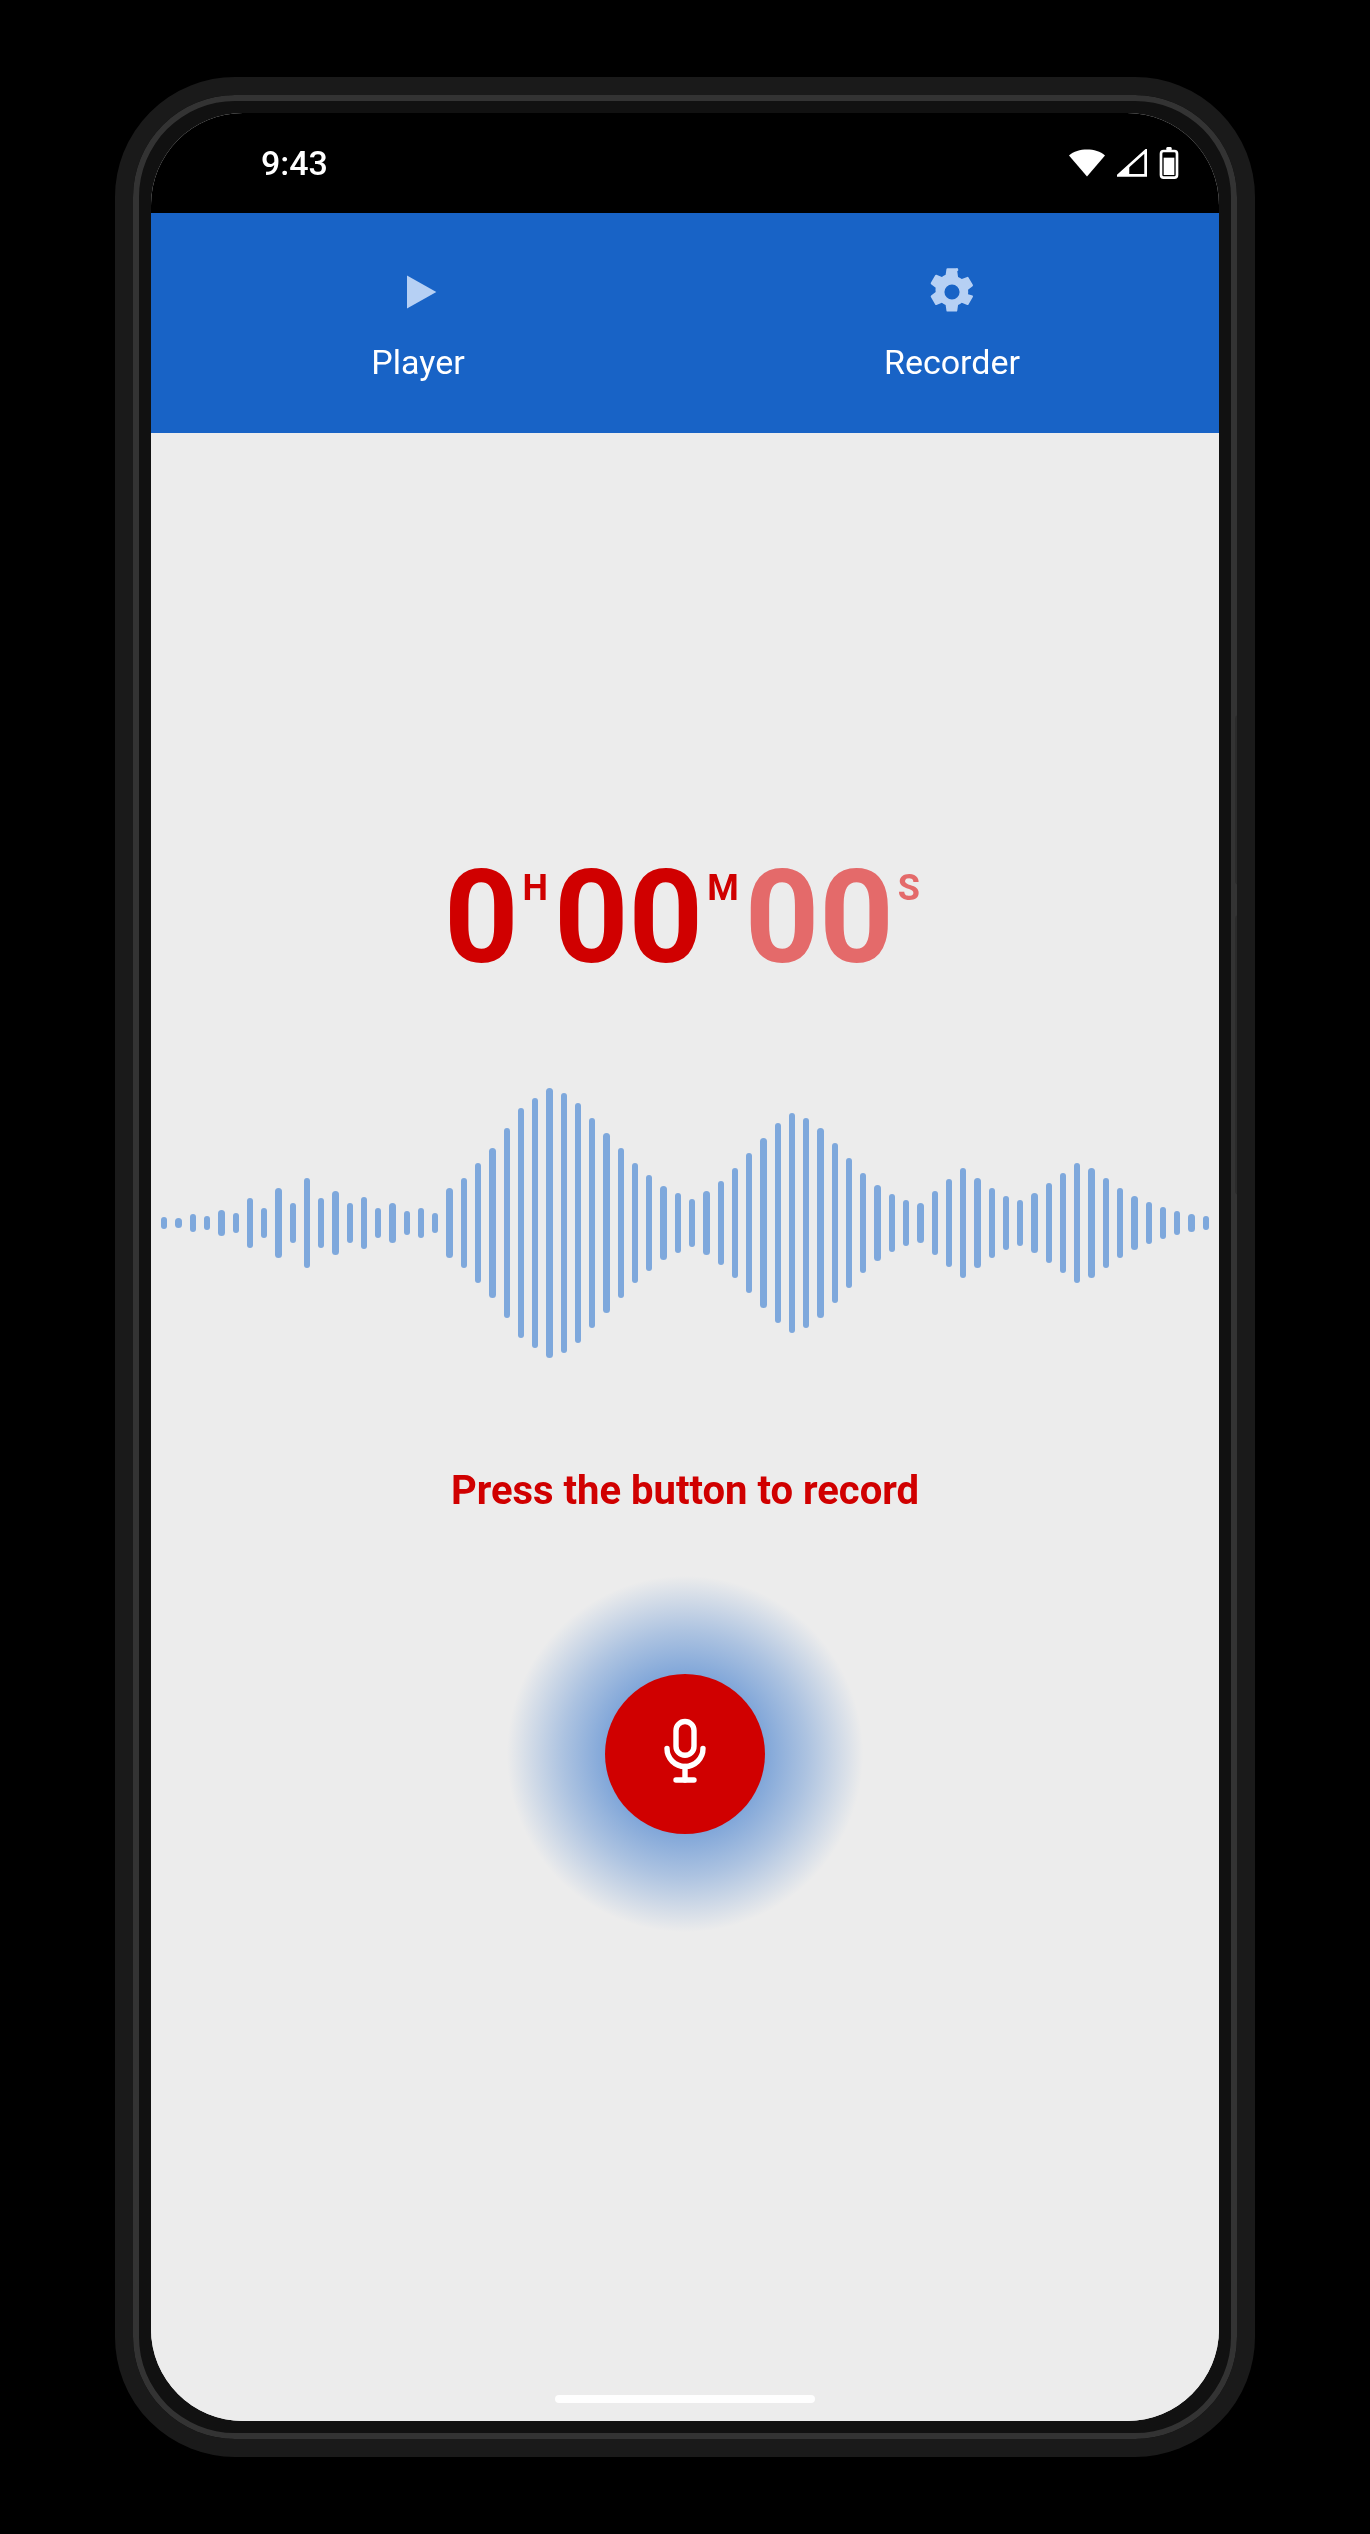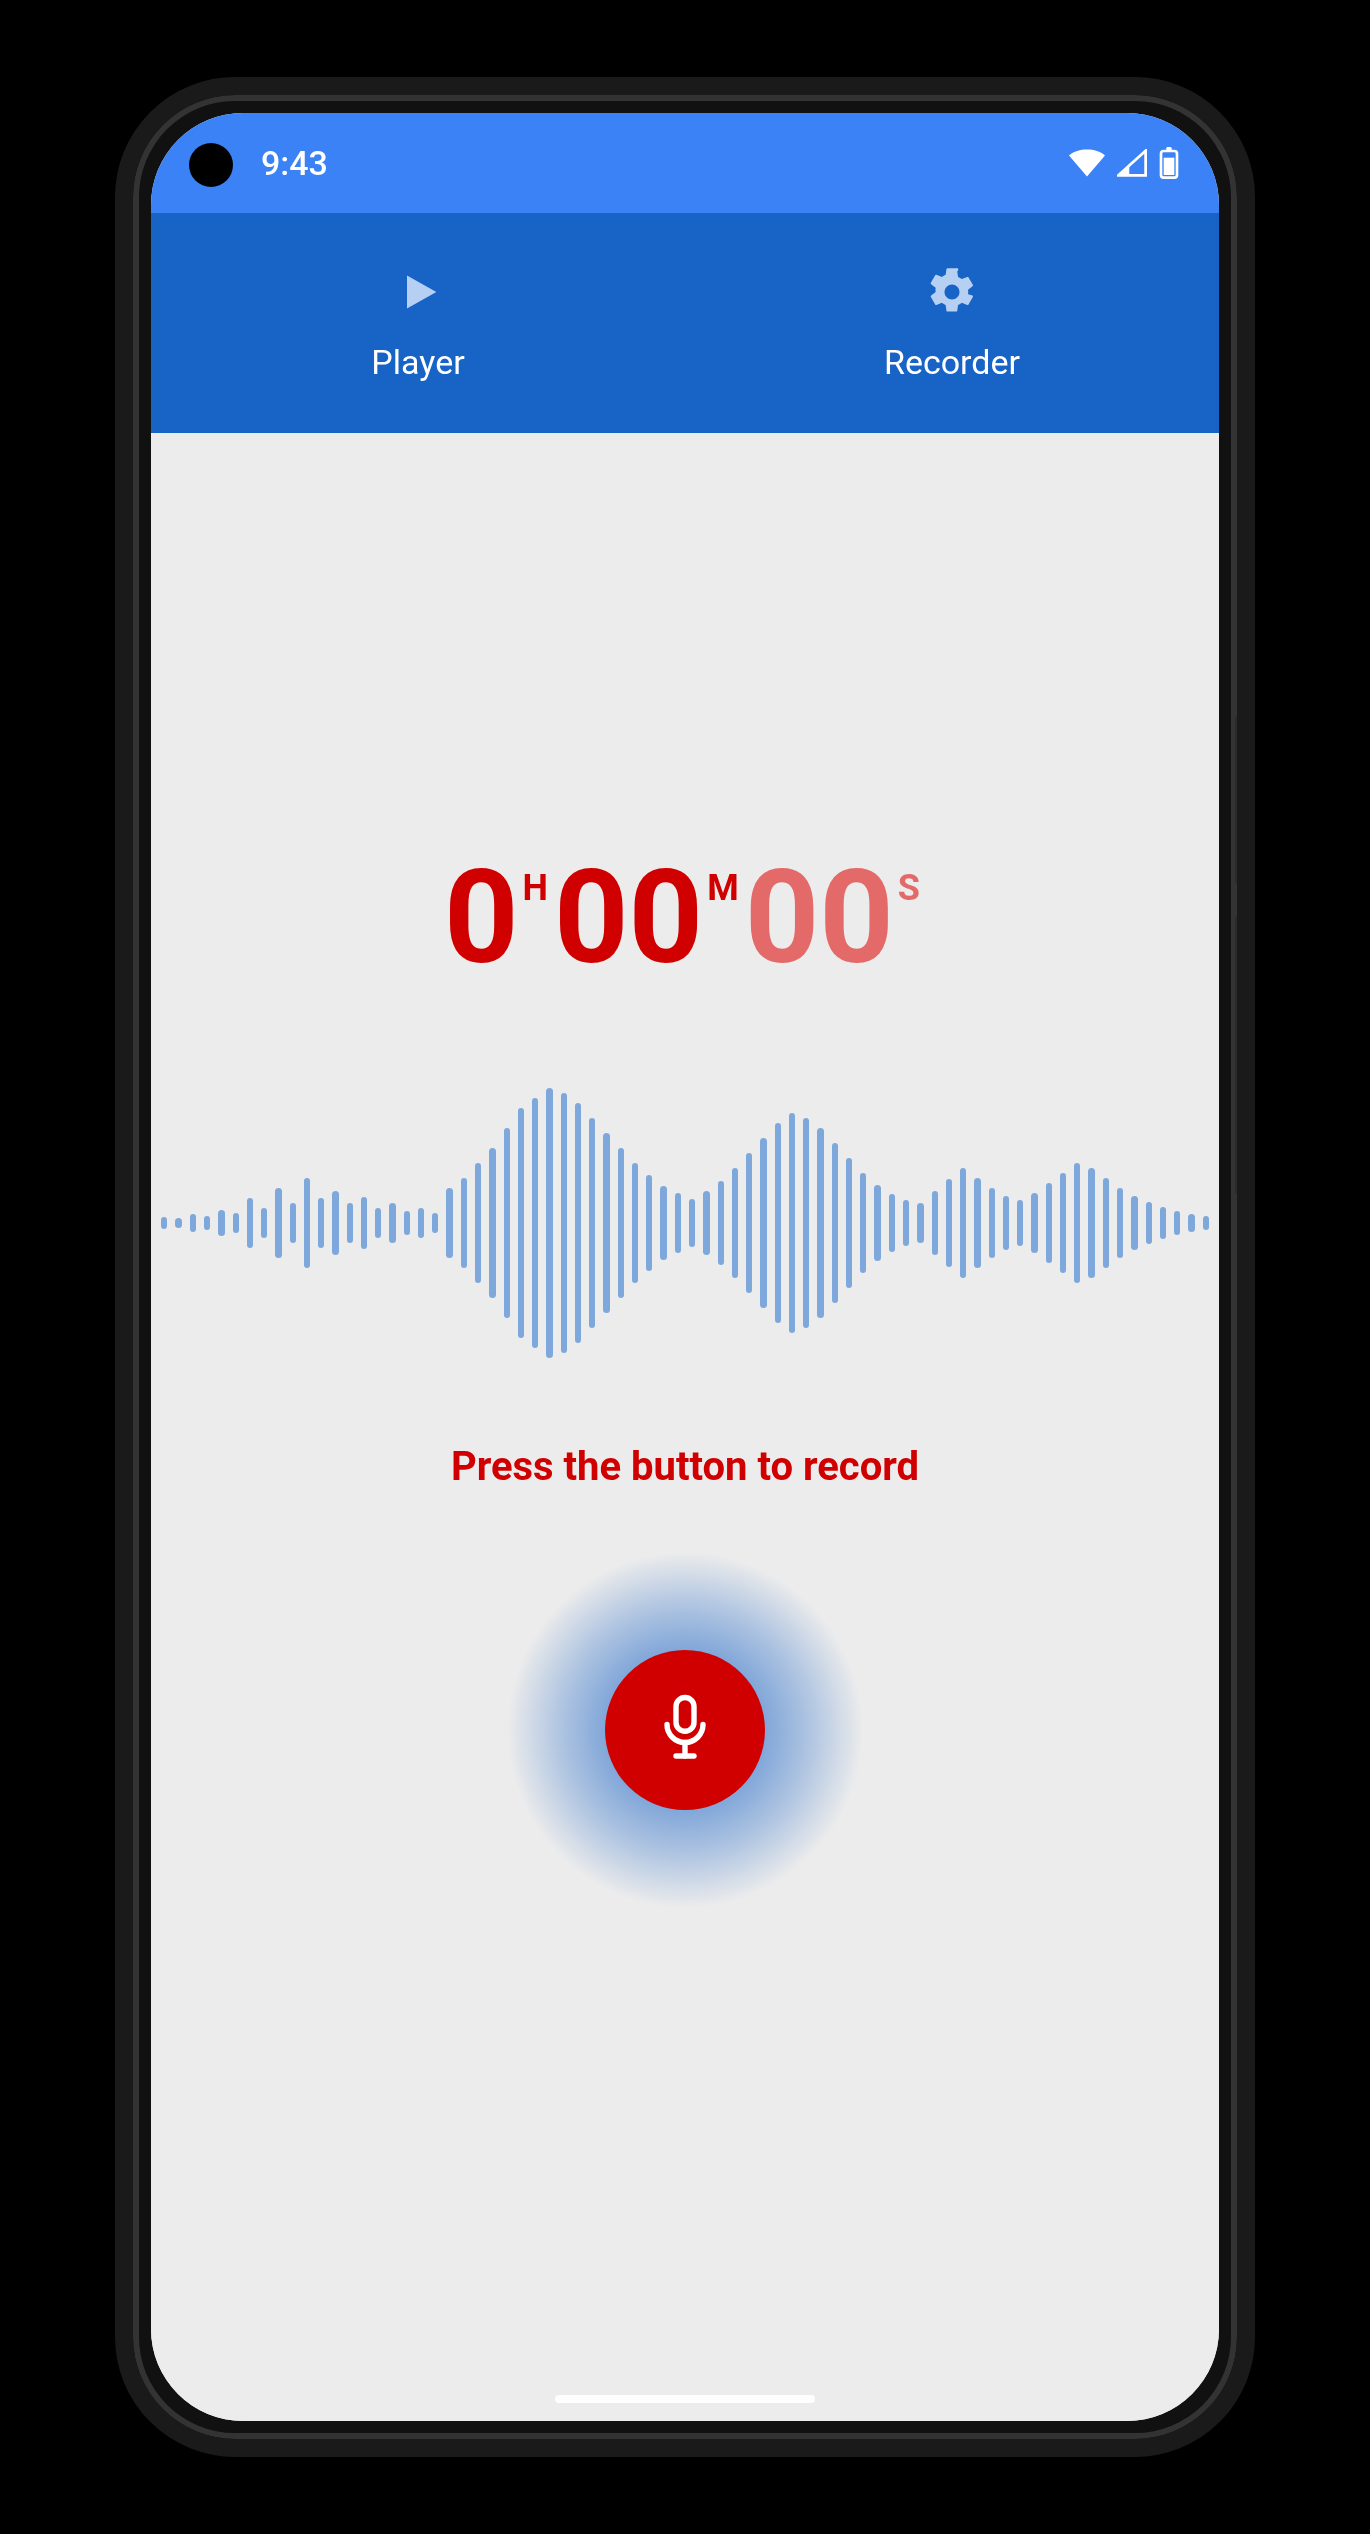--- a/index.html
+++ b/index.html
@@ -51,21 +51,21 @@
     width: 10px;
     background: #2b2b2b;
     border-radius: 4px;
   }
   .side-btn.a { top: 620px; height: 170px; }
   .side-btn.b { top: 820px; height: 280px; }
 
   
   .statusbar {
     height: 100px;
-    background: #3b82f6;
+    background: #000000;
     display: flex;
     align-items: center;
     padding: 0 40px 0 110px;
     color: #fff;
     font-size: 34px;
     font-weight: 500;
     position: relative;
   }
   .camera {
     position: absolute;
@@ -157,21 +157,21 @@
   }
   .wave span {
     display: block;
     width: 8px;
     background: #7ea8dc;
     border-radius: 4px;
   }
 
   
   .hint {
-    margin-top: 70px;
+    margin-top: 94px;
     color: #d00000;
     font-size: 40px;
     font-weight: 700;
   }
 
   
   .record-wrap {
     margin-top: 60px;
     width: 360px;
     height: 360px;

